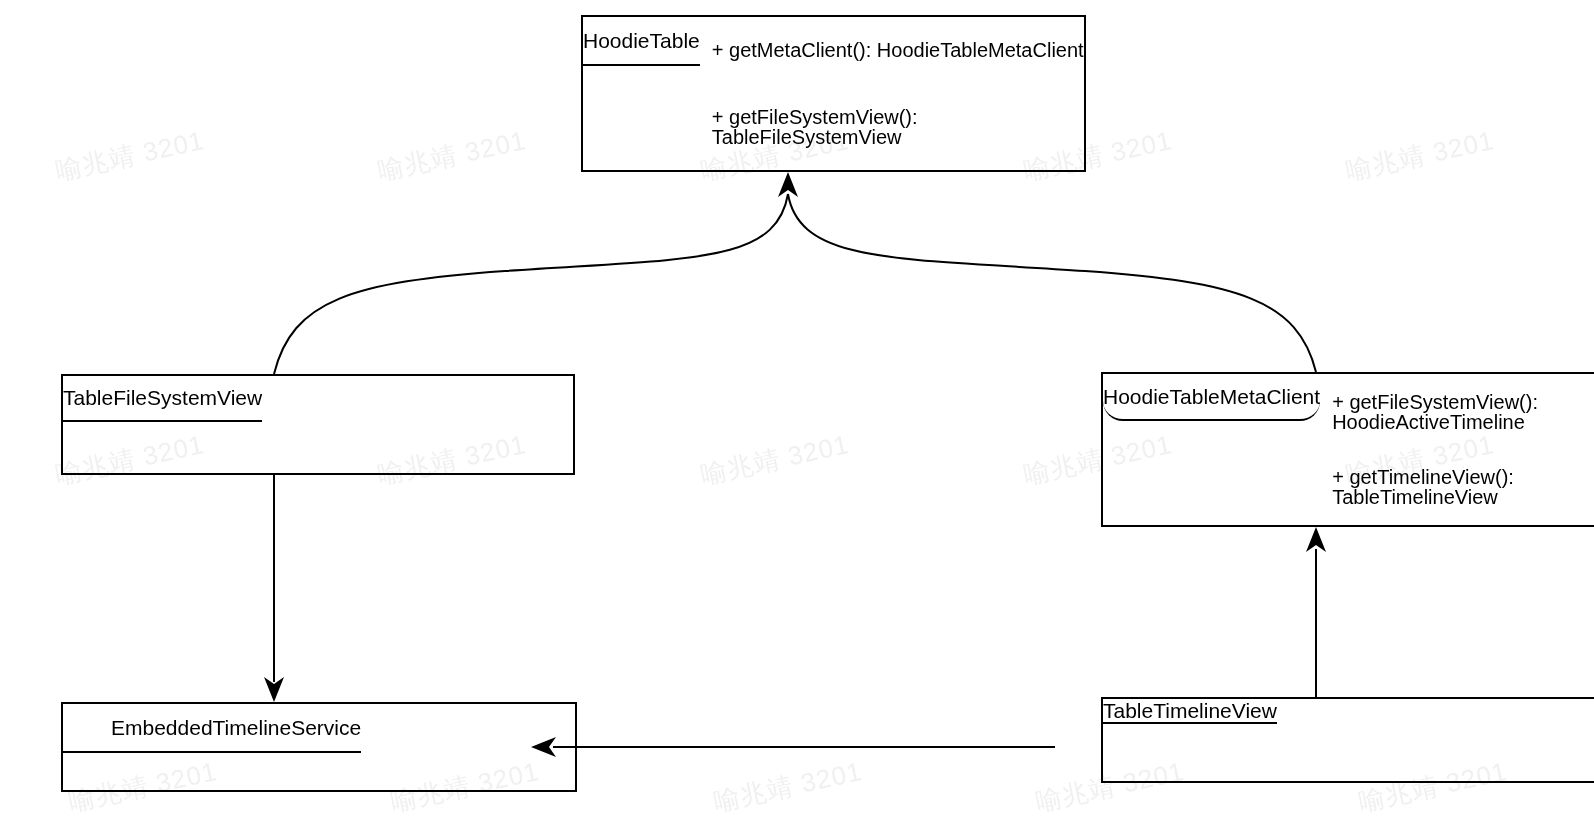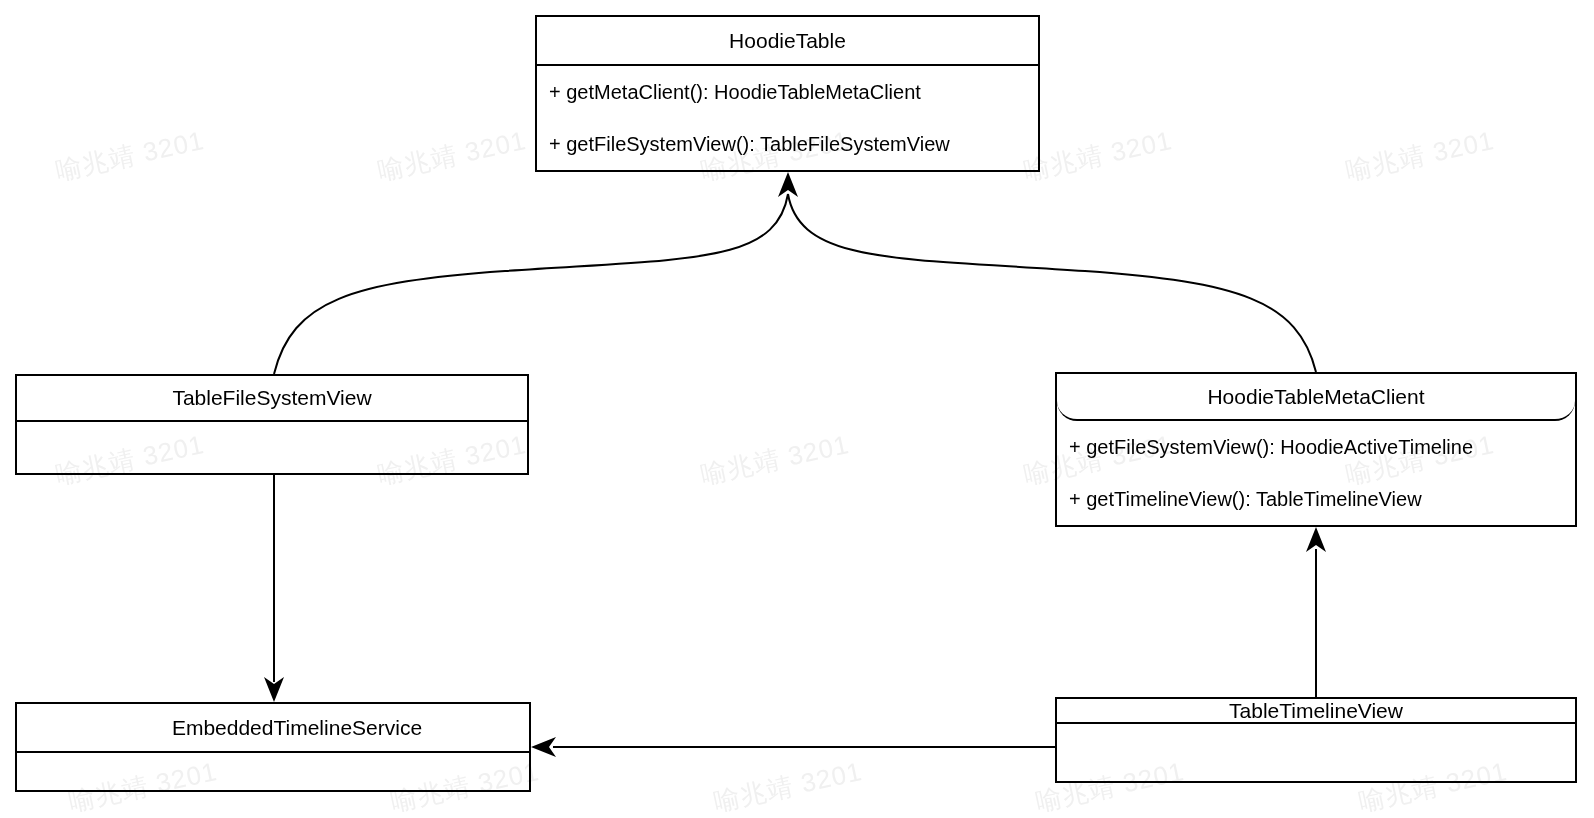--- a/index.html
+++ b/index.html
@@ -31,21 +31,22 @@
   .edge-layer path.line { fill: none; stroke: #000000; stroke-width: 2; }
   .edge-layer path.head { fill: #000000; stroke: none; }
 
   
   .uml-class {
     position: absolute;
     z-index: 2;
     border: 2px solid #000000;
     background: transparent;
     display: flex;
-    flex-direction: column;
+    flex-direction: row;
+    margin-left: 46px;
   }
   .uml-title {
     border-bottom: 2px solid #000000;
     display: flex;
     align-items: center;
     justify-content: center;
     font-size: 21px;
     flex: 0 0 auto;
   }
   .uml-body {

